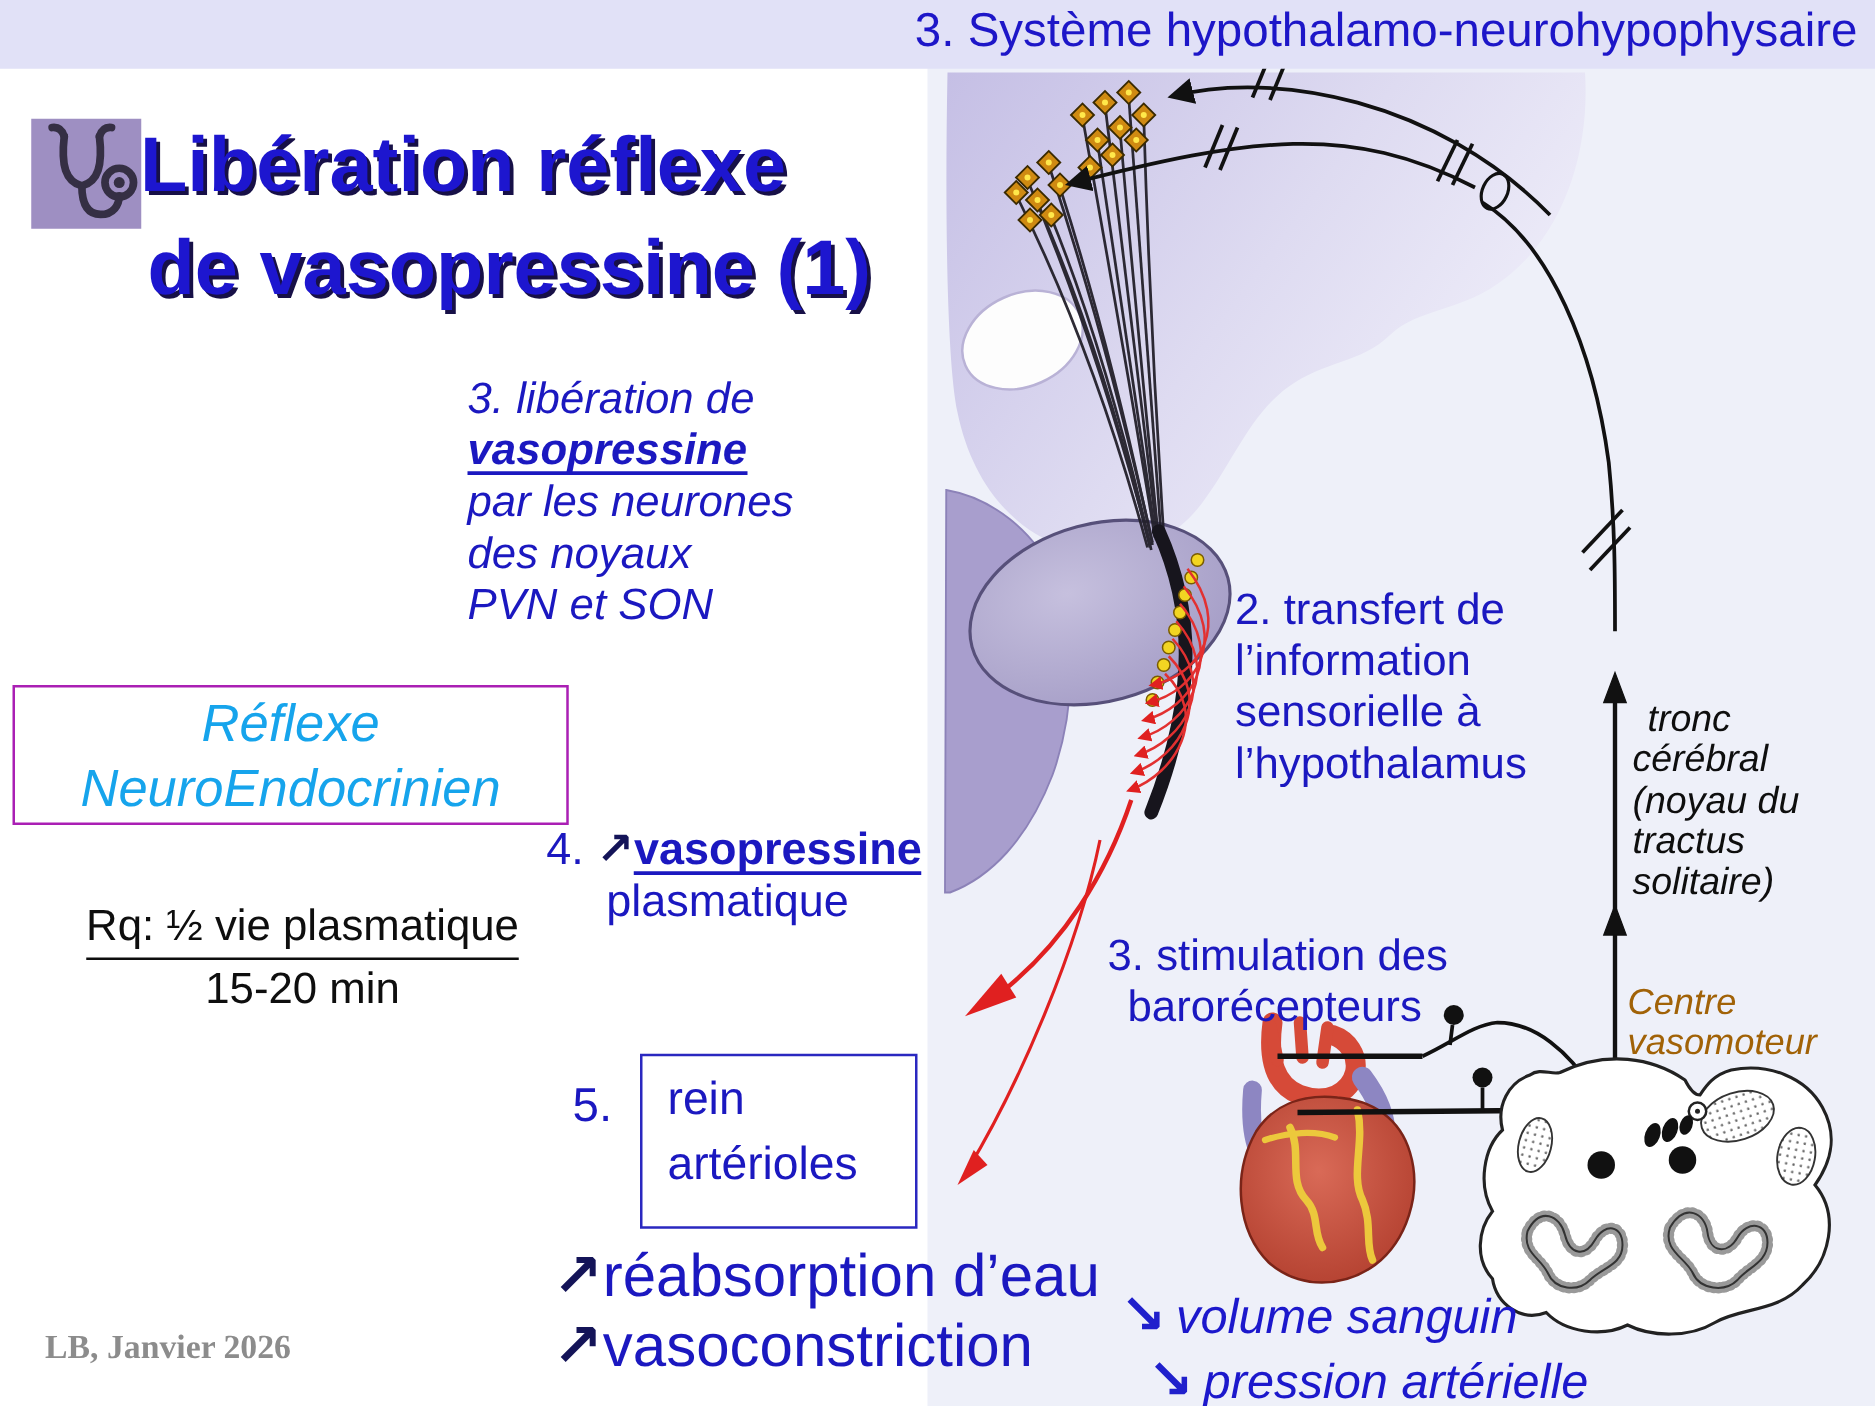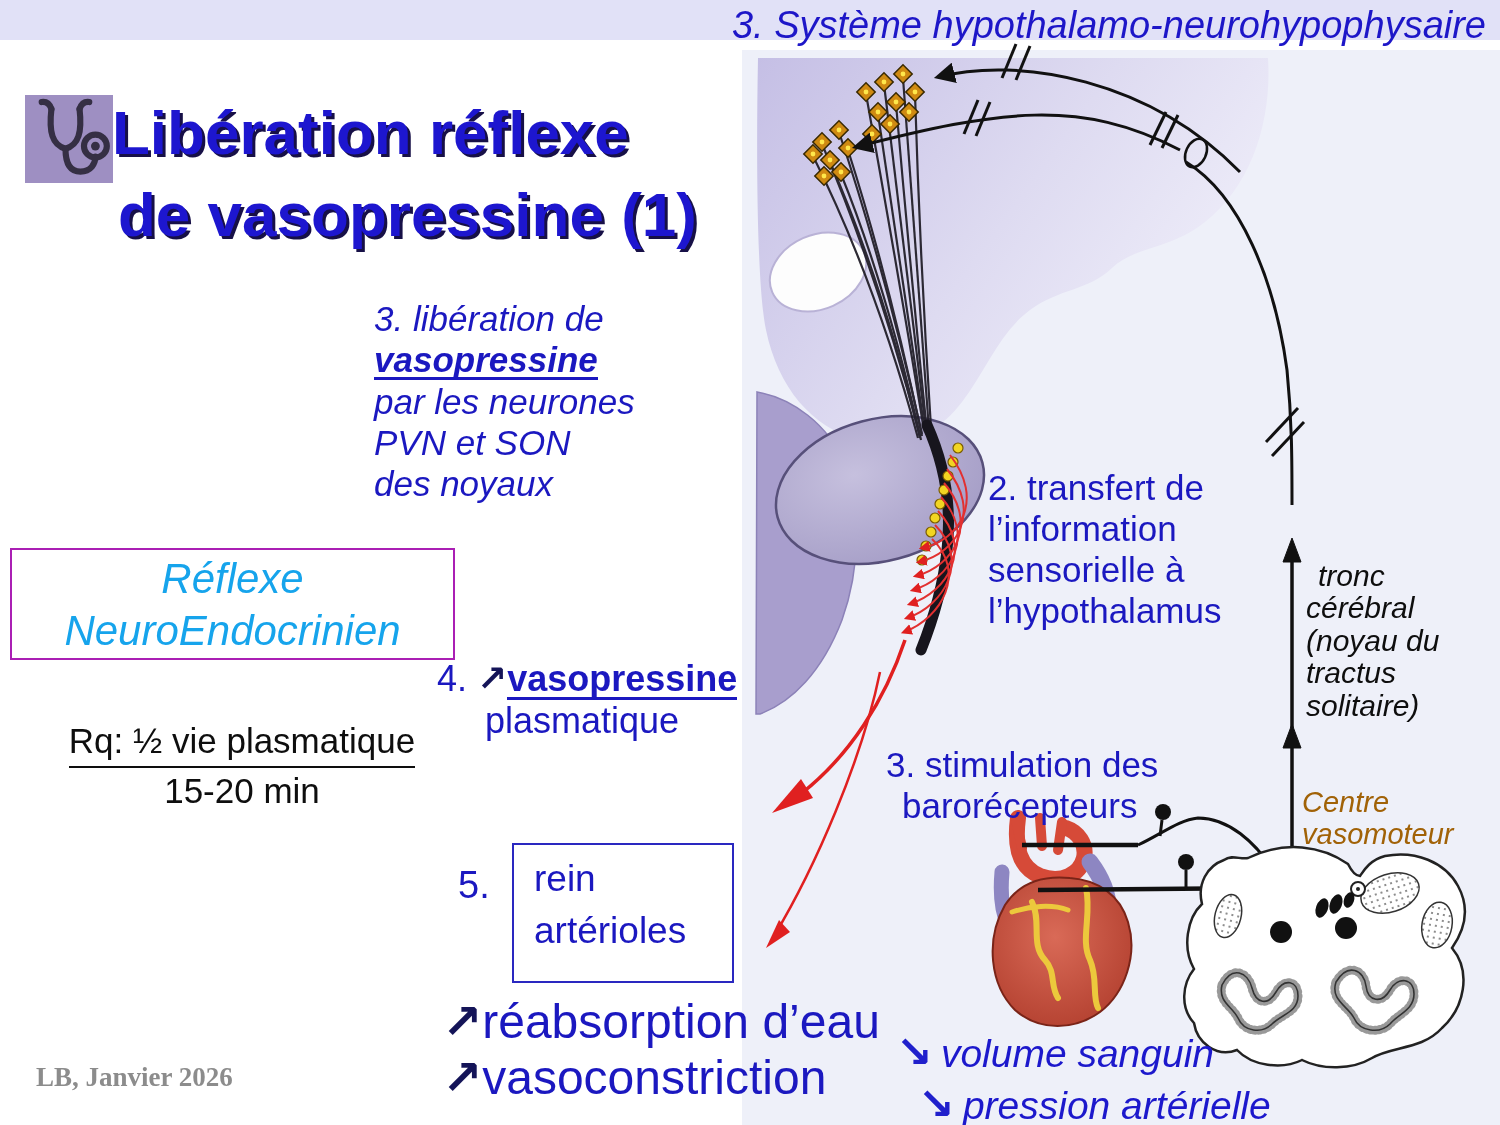--- a/index.html
+++ b/index.html
@@ -4,23 +4,23 @@
 <style>
   html,body{margin:0;padding:0;background:#ffffff;}
   #slide{
     position:relative;width:1500px;height:1125px;background:#ffffff;
     font-family:"Liberation Sans",sans-serif;overflow:hidden;
   }
   .abs{position:absolute;}
   .txt{z-index:5;}
   
   #banner{
-    left:0;top:0;width:1500px;height:40px;background:#e1e1f7;
+    left:0;top:0;width:1500px;height:55px;background:#e1e1f7;
     color:#1d16c8;font-size:38px;text-align:right;line-height:50px;
-    padding-right:14px;box-sizing:border-box;white-space:nowrap;font-style:italic;
+    padding-right:14px;box-sizing:border-box;white-space:nowrap;
   }
   
   #stetho-tile{left:25px;top:95px;width:88px;height:88px;background:#9e8fc2;}
   
   #title{
     left:112px;top:92px;color:#1d16cf;font-size:62px;font-weight:bold;
     line-height:1.32;white-space:nowrap;
     text-shadow:3px 3px 0 #171047;
   }
   #title .l2{padding-left:6px;}
@@ -311,22 +311,22 @@
 
   <div id="title" class="abs txt">
     <div class="l1">Libération réflexe</div>
     <div class="l2">de vasopressine (1)</div>
   </div>
 
   <div id="step3" class="abs txt blue">
     <div>3. libération de</div>
     <div><span class="emph">vasopressine</span></div>
     <div>par les neurones</div>
+    <div>des noyaux</div>
     <div>PVN et SON</div>
-    <div>des noyaux</div>
   </div>
 
   <div id="reflex-box" class="abs txt">
     <div>Réflexe</div>
     <div>NeuroEndocrinien</div>
   </div>
 
   <div id="note" class="abs txt black">
     <div><span class="u">Rq: ½ vie plasmatique</span></div>
     <div>15-20 min</div>

